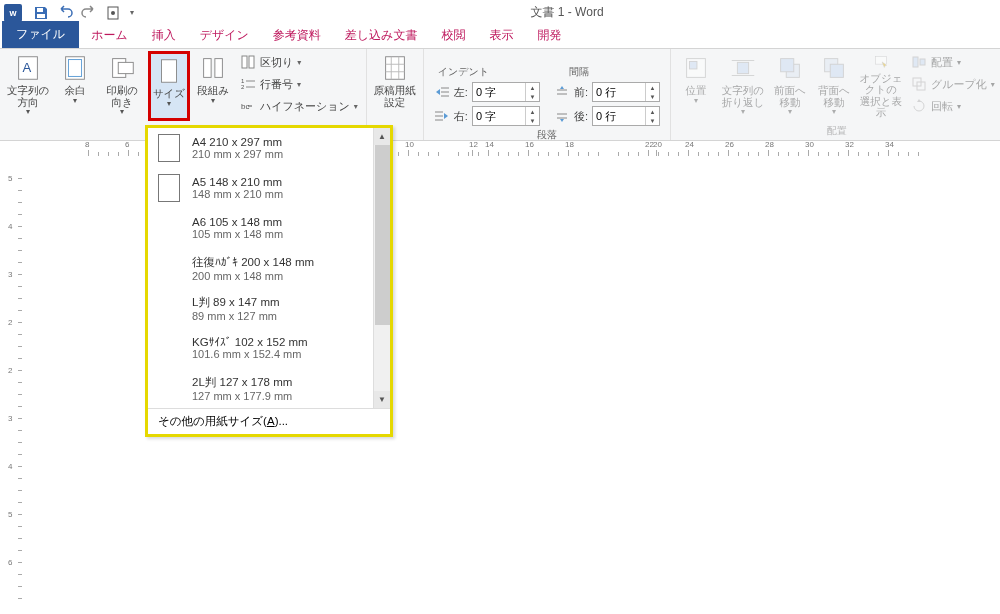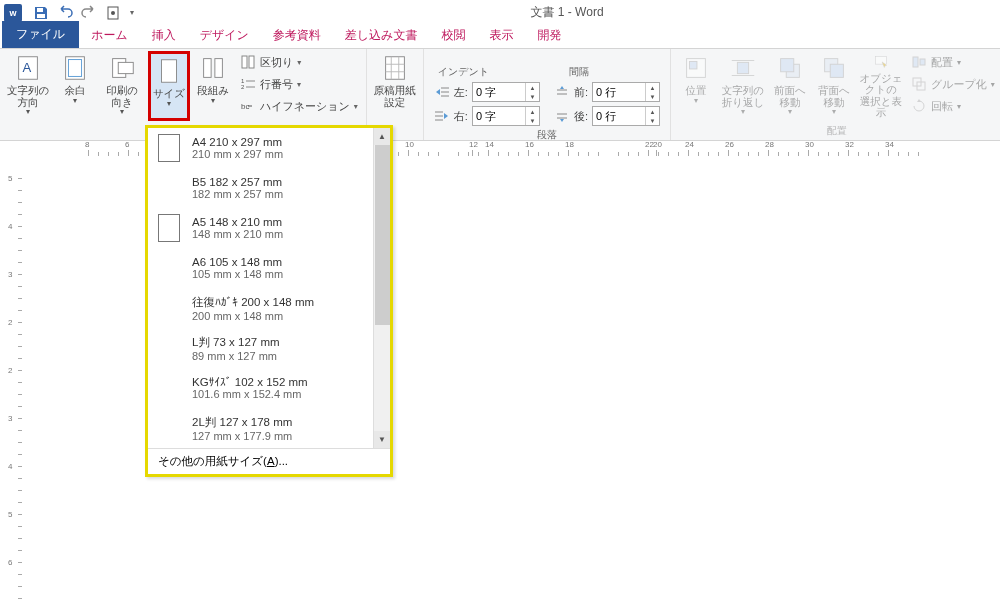--- a/index.html
+++ b/index.html
@@ -557,27 +557,20 @@
 <div class="size-menu">
   <div class="size-list" id="size-list-host">
     <div class="size-item">
         <div class="thumb"></div>
         <div class="txt">
           <div class="title">A4 210 x 297 mm</div>
           <div class="dim">210 mm x 297 mm</div>
         </div>
       </div>
       <div class="size-item">
-        <div class="thumb hidden"></div>
-        <div class="txt">
-          <div class="title">B5 182 x 257 mm</div>
-          <div class="dim">182 mm x 257 mm</div>
-        </div>
-      </div>
-      <div class="size-item">
         <div class="thumb"></div>
         <div class="txt">
           <div class="title">A5 148 x 210 mm</div>
           <div class="dim">148 mm x 210 mm</div>
         </div>
       </div>
       <div class="size-item">
         <div class="thumb hidden"></div>
         <div class="txt">
           <div class="title">A6 105 x 148 mm</div>
@@ -587,21 +580,21 @@
       <div class="size-item">
         <div class="thumb hidden"></div>
         <div class="txt">
           <div class="title">往復ﾊｶﾞｷ 200 x 148 mm</div>
           <div class="dim">200 mm x 148 mm</div>
         </div>
       </div>
       <div class="size-item">
         <div class="thumb hidden"></div>
         <div class="txt">
-          <div class="title">L判 73 x 127 mm</div>
+          <div class="title">L判 89 x 147 mm</div>
           <div class="dim">89 mm x 127 mm</div>
         </div>
       </div>
       <div class="size-item">
         <div class="thumb hidden"></div>
         <div class="txt">
           <div class="title">KGｻｲｽﾞ 102 x 152 mm</div>
           <div class="dim">101.6 mm x 152.4 mm</div>
         </div>
       </div>

